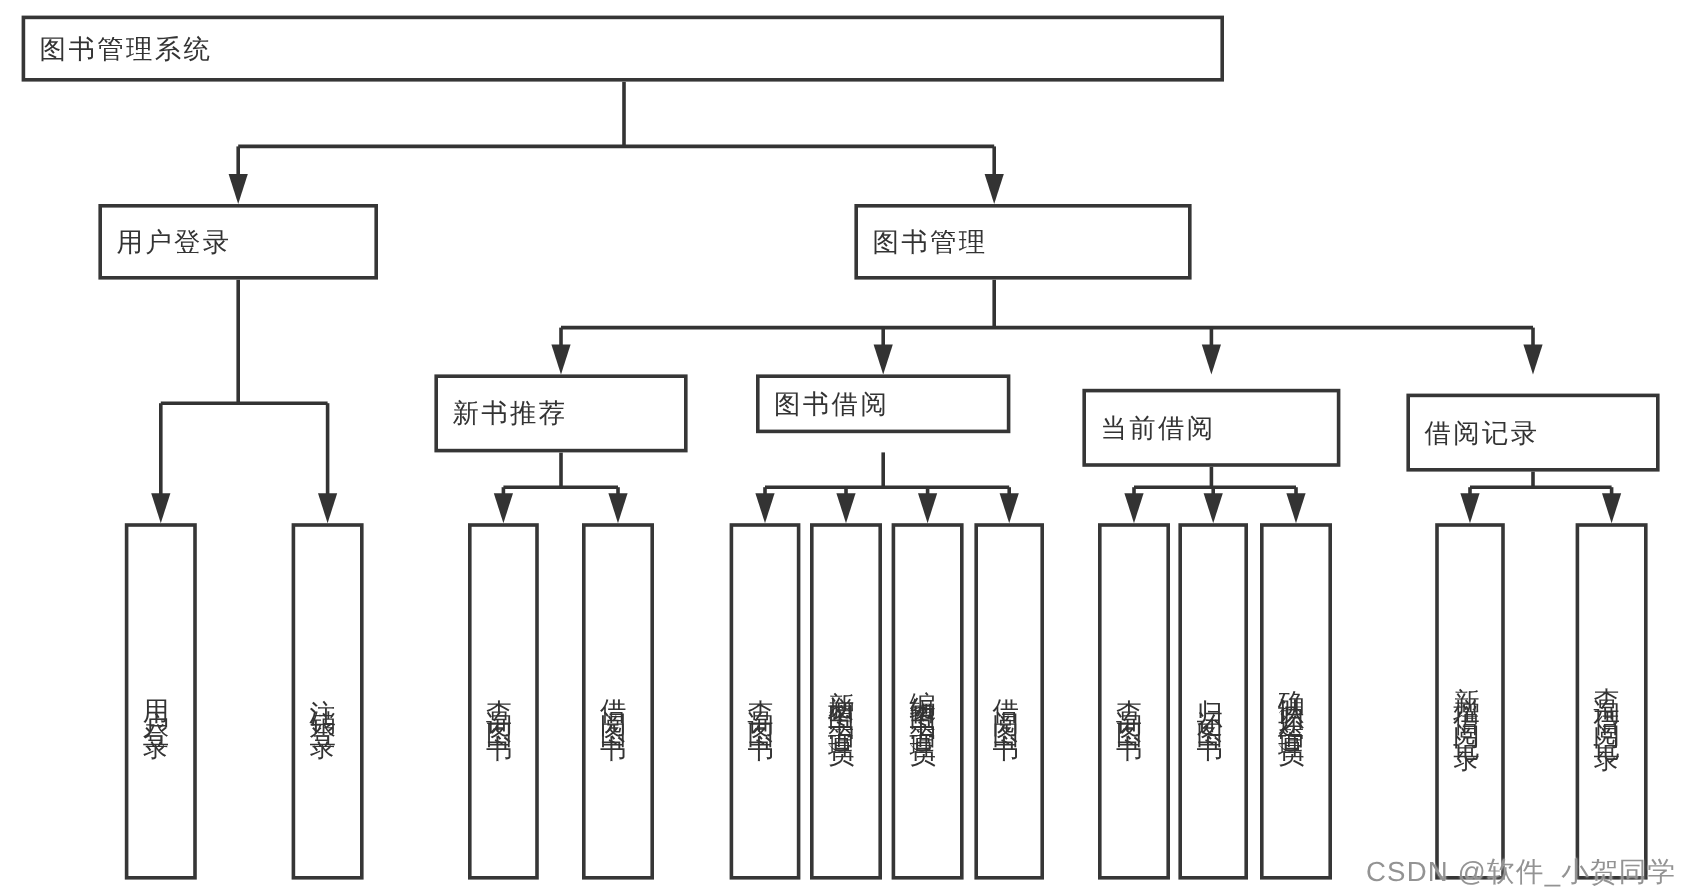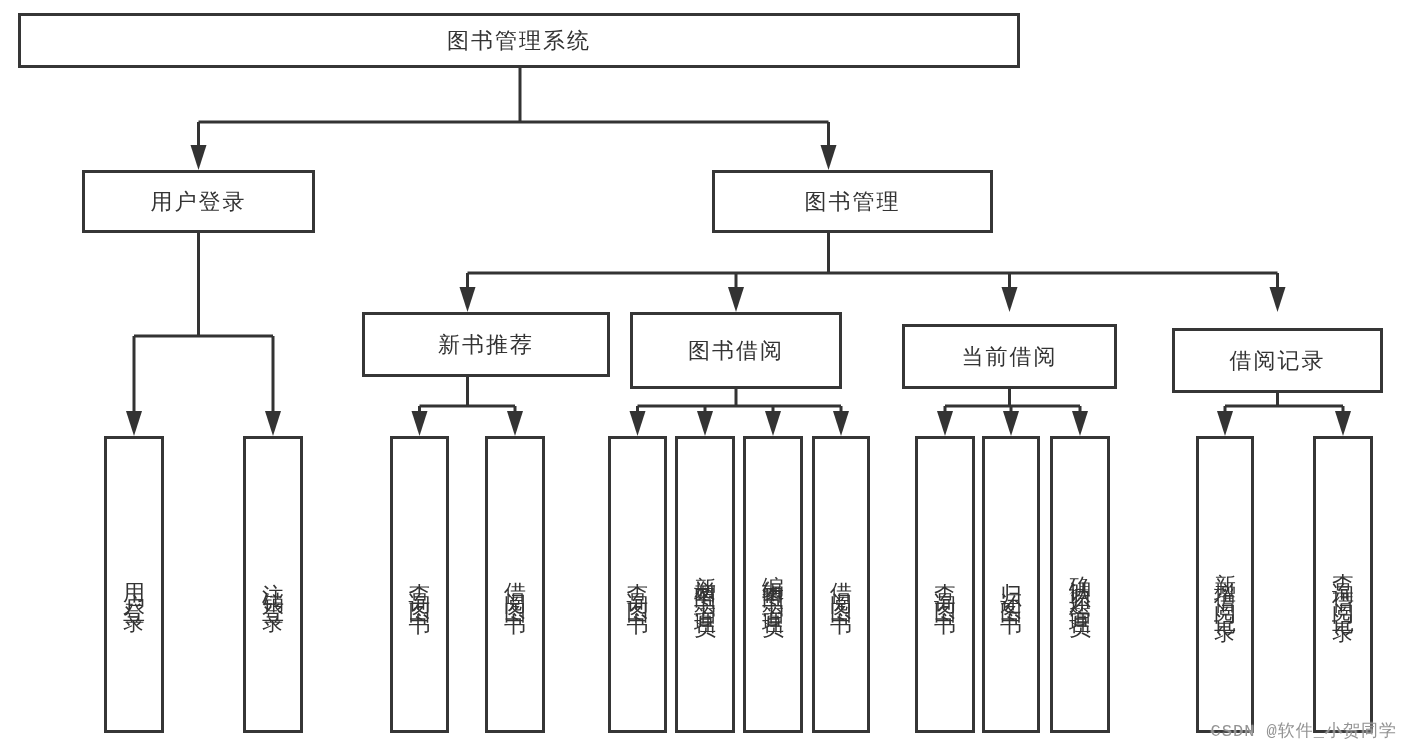--- a/index.html
+++ b/index.html
@@ -13,67 +13,66 @@
     overflow: hidden;
   }
   svg.wires { position: absolute; left: 0; top: 0; width: 1405px; height: 747px; }
   .node {
     position: absolute;
     box-sizing: border-box;
     border: 3px solid #363636;
     background: #ffffff;
     display: flex;
     align-items: center;
-    justify-content: center;
     font-size: 22px;
     letter-spacing: 2px;
     line-height: 1;
     white-space: nowrap;
+    padding-left: 12px;
   }
   .node.leaf { letter-spacing: 0; }
   .vtext {
     writing-mode: vertical-rl;
     text-orientation: mixed;
     letter-spacing: 10px;
     line-height: 1;
     font-size: 22px;
   }
   .vtext.tight { letter-spacing: 6px; }
   
   .n-root   { left: 18px;  top: 13px;  width: 1002px; height: 55px; }
   .n-login  { left: 82px;  top: 170px; width: 233px; height: 63px; }
   .n-mgmt   { left: 712px; top: 170px; width: 281px; height: 63px; }
-  .n-newrec { left: 362px; top: 312px; width: 248px; height: 65px; }
-  .n-borrow { left: 630px; top: 312px; width: 212px; height: 77px; }
+  .n-newrec { left: 362px; top: 312px; width: 211px; height: 65px; }
+  .n-borrow { left: 630px; top: 312px; width: 212px; height: 49px; }
   .n-current{ left: 902px; top: 324px; width: 215px; height: 65px; }
   .n-record { left: 1172px;top: 328px; width: 211px; height: 65px; }
   .leaf { top: 436px; height: 297px; }
   .l-1  { left: 104px;  width: 60px; }
   .l-2  { left: 243px;  width: 60px; }
   .l-3  { left: 390px;  width: 59px; }
   .l-4  { left: 485px;  width: 60px; }
   .l-5  { left: 608px;  width: 59px; }
   .l-6  { left: 675px;  width: 60px; }
   .l-7  { left: 743px;  width: 60px; }
   .l-8  { left: 812px;  width: 58px; }
   .l-9  { left: 915px;  width: 60px; }
   .l-10 { left: 982px;  width: 58px; }
   .l-11 { left: 1050px; width: 60px; }
   .l-12 { left: 1196px; width: 58px; }
   .l-13 { left: 1313px; width: 60px; }
   .watermark {
     position: absolute;
     right: 8px;
     bottom: 5px;
-    font-size: 17px;
+    font-size: 23px;
     letter-spacing: 1px;
     color: rgba(141, 141, 141, 0.95);
     z-index: 5;
     text-shadow: 0 0 2px #ffffff;
-    font-family: Liberation Mono, monospace;
   }
 </style>
 </head>
 <body>
 
 <div class="stage">
 
   <svg class="wires" viewBox="0 0 1405 747" xmlns="http://www.w3.org/2000/svg">
 
     <g stroke="#333333" stroke-width="3" fill="none">

